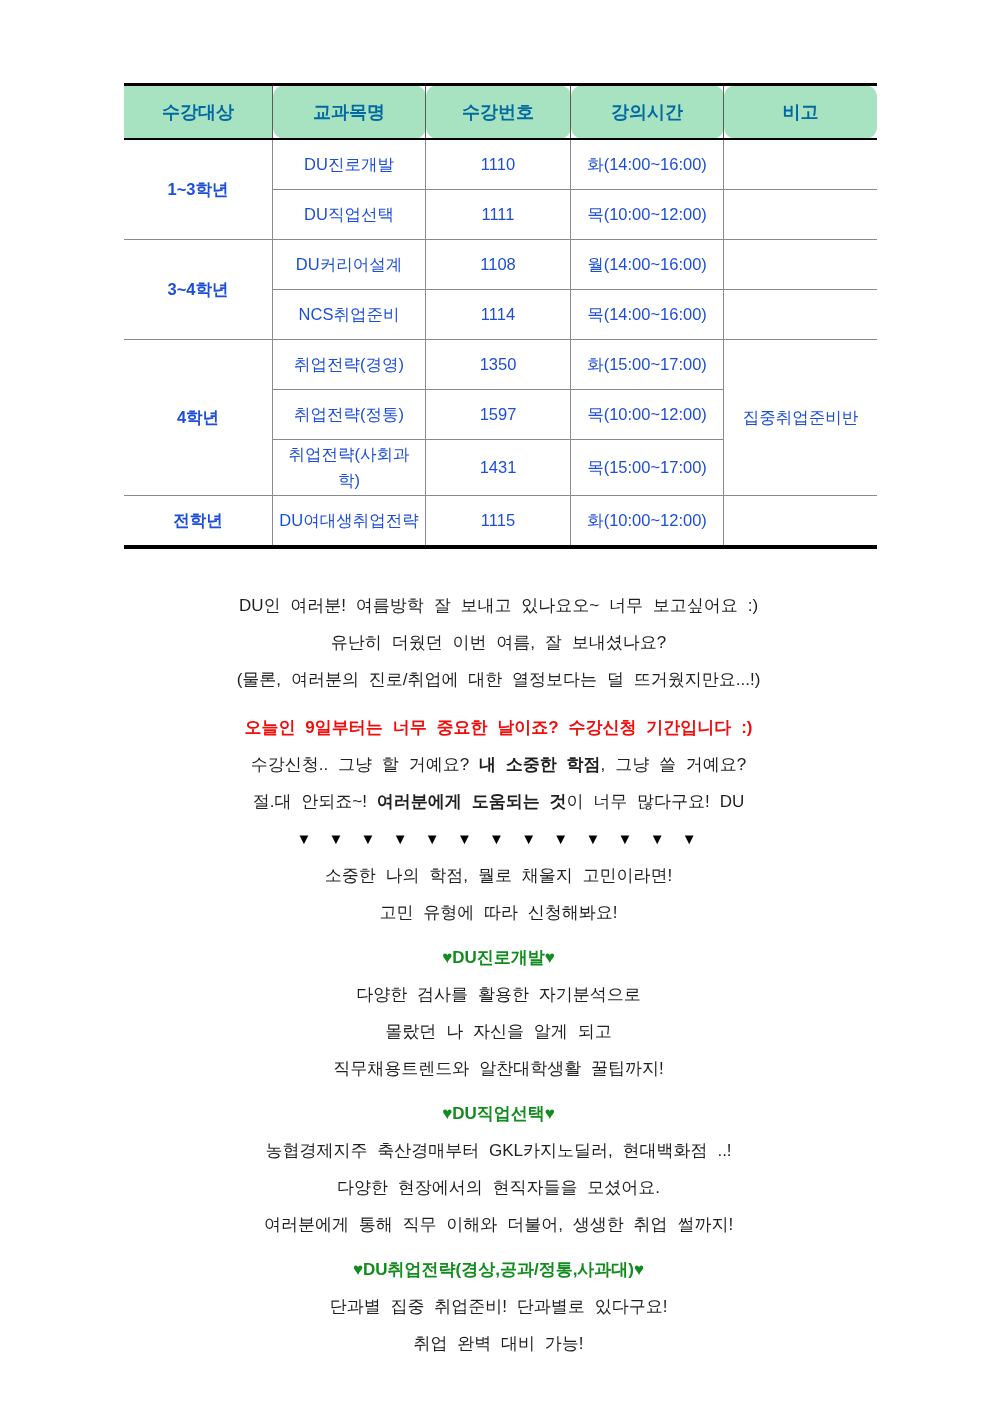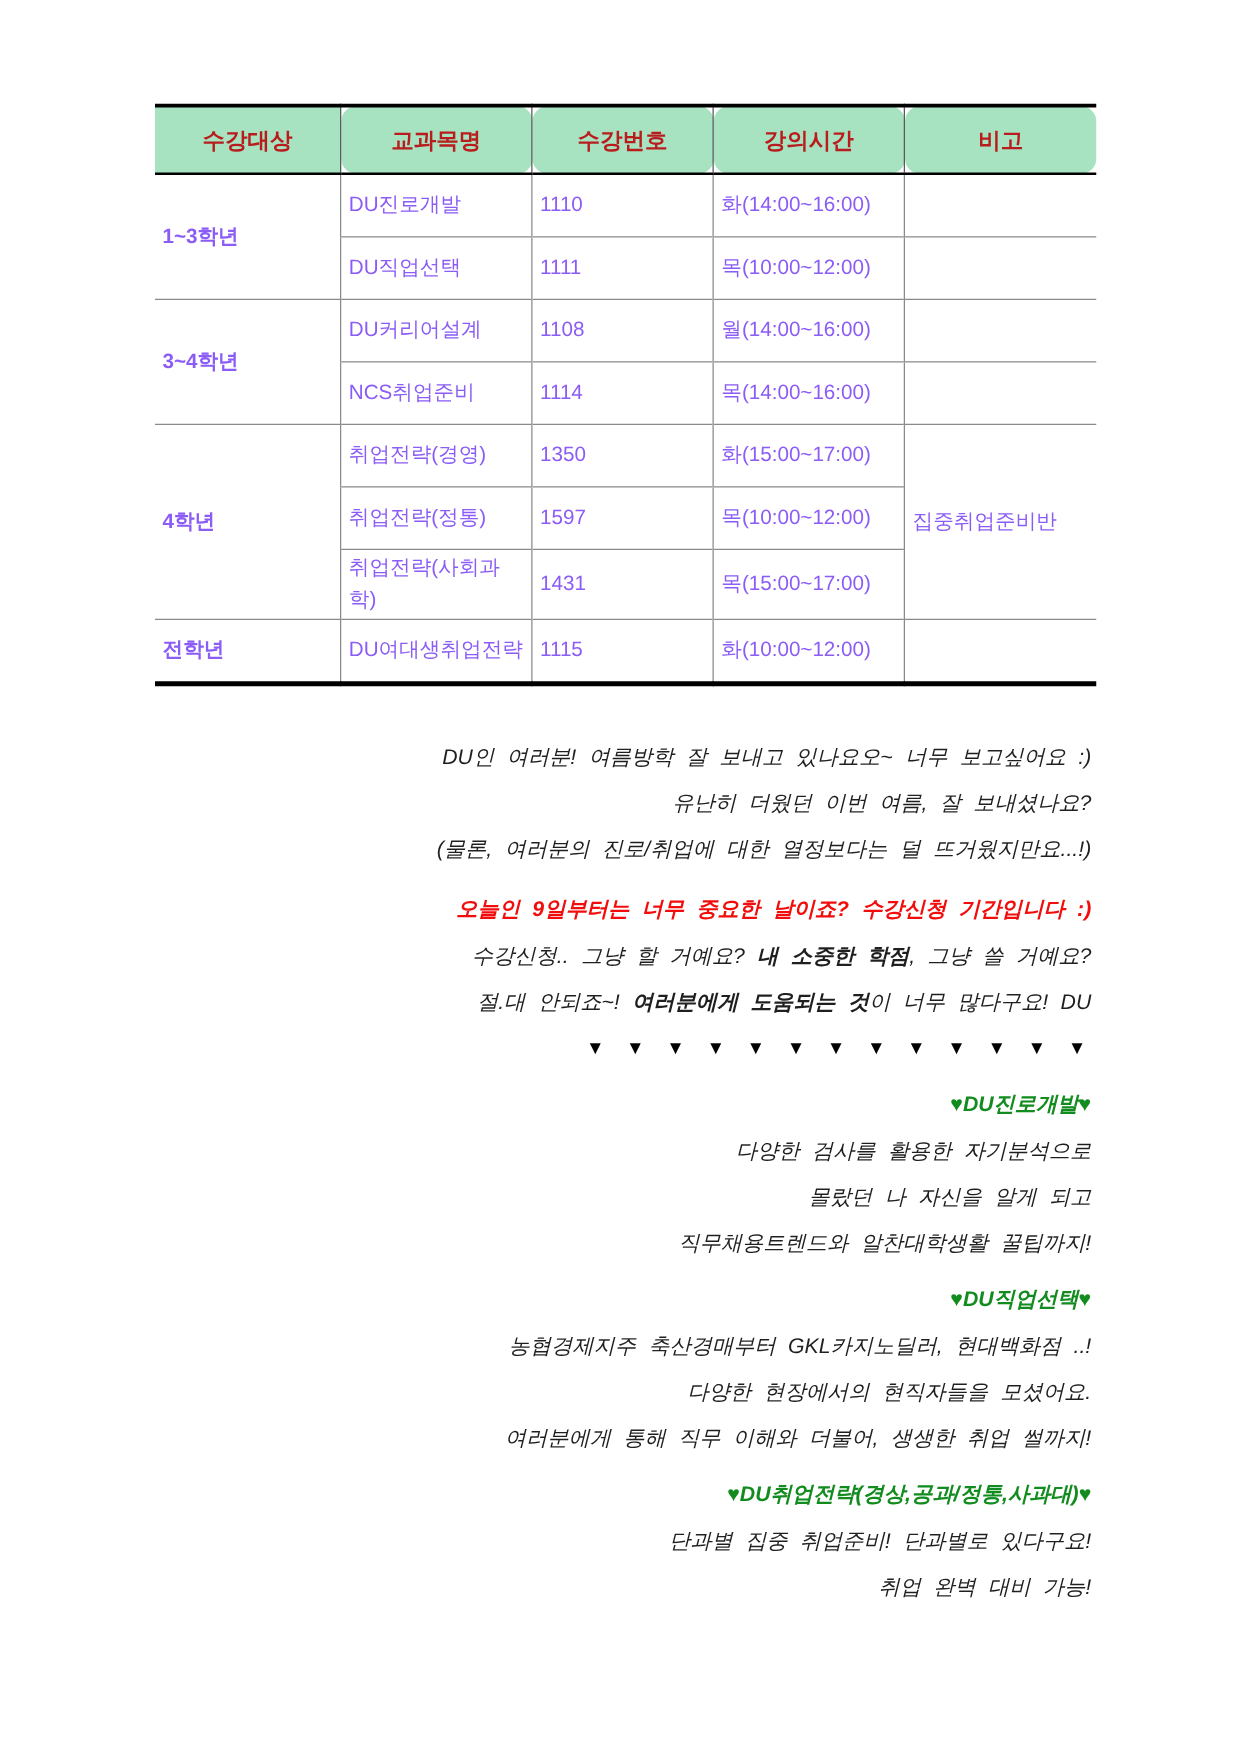--- a/index.html
+++ b/index.html
@@ -16,52 +16,52 @@
     width: 749px;
     border-collapse: collapse;
     table-layout: fixed;
     border-top: 3px solid #000000;
     border-bottom: 4px solid #000000;
   }
   table.course th {
     background: var(--header-bg, #a7e3c1);
     font-weight: bold;
     font-size: 18px;
-    color: #b91c1c;
+    color: #0369a1;
     height: 52px;
     border-bottom: 2px solid #000000;
     padding: 0;
   }
   table.course td {
     font-size: 16.5px;
+    text-align: center;
     vertical-align: middle;
     height: 45px;
     padding: 2px 6px;
     border-top: 1px solid #8a8a8a;
     word-break: break-all;
     line-height: 1.55;
-    color: #8b5cf6;
+    color: #1d4ed8;
   }
   .bl  { border-left: 1px solid #8a8a8a; border-radius: 12px; }
   th.bl { border-left: 1px solid #5a5a5a; }
   .w-target { width: 148px; font-weight: bold; }
   .w-course { width: 152px; }
   .w-code   { width: 144px; }
   .w-time   { width: 152px; }
   .w-note   { width: 153px; }
 
   
   .textblock {
     margin-top: 38px;
-    text-align: right;
+    text-align: center;
     font-size: 17px;
     line-height: 37px;
     word-spacing: 0.30em;
     color: #1f1f1f;
-    font-style: italic;
   }
   .line { white-space: nowrap; }
   .para-gap { margin-top: 11px; }
   .sec-gap  { margin-top: 8px; }
   .red-line   { color: var(--accent-red, #f20d0d); font-weight: bold; }
   .green-title{ color: var(--accent-green, #128c1e); font-weight: bold; }
   .tri-row {
     font-size: 15px;
     letter-spacing: 4px;
     font-weight: bold;
@@ -147,20 +147,24 @@
       </div>
 
     <div class="para para-gap">
       <div class="line red-line">오늘인 9일부터는 너무 중요한 날이죠? 수강신청 기간입니다 :)</div>
       <div class="line"><span>수강신청.. 그냥 할 거예요? </span><b class="seg">내 소중한 학점</b><span>, 그냥 쓸 거예요?</span></div>
       <div class="line"><span>절.대 안되죠~! </span><b class="seg">여러분에게 도움되는 것</b><span>이 너무 많다구요! DU</span></div>
     </div>
 
     <div class="line tri-row">▼ ▼ ▼ ▼ ▼ ▼ ▼ ▼ ▼ ▼ ▼ ▼ ▼</div>
 
+    <div class="para">
+        <div class="line">소중한 나의 학점, 뭘로 채울지 고민이라면!</div>
+        <div class="line">고민 유형에 따라 신청해봐요!</div>
+      </div>
 
     <div id="sections">
         <div class="para sec-gap">
           <div class="line green-title">♥DU진로개발♥</div>
           <div class="line">다양한 검사를 활용한 자기분석으로</div>
           <div class="line">몰랐던 나 자신을 알게 되고</div>
           <div class="line">직무채용트렌드와 알찬대학생활 꿀팁까지!</div>
         </div>
         <div class="para sec-gap">
           <div class="line green-title">♥DU직업선택♥</div>

